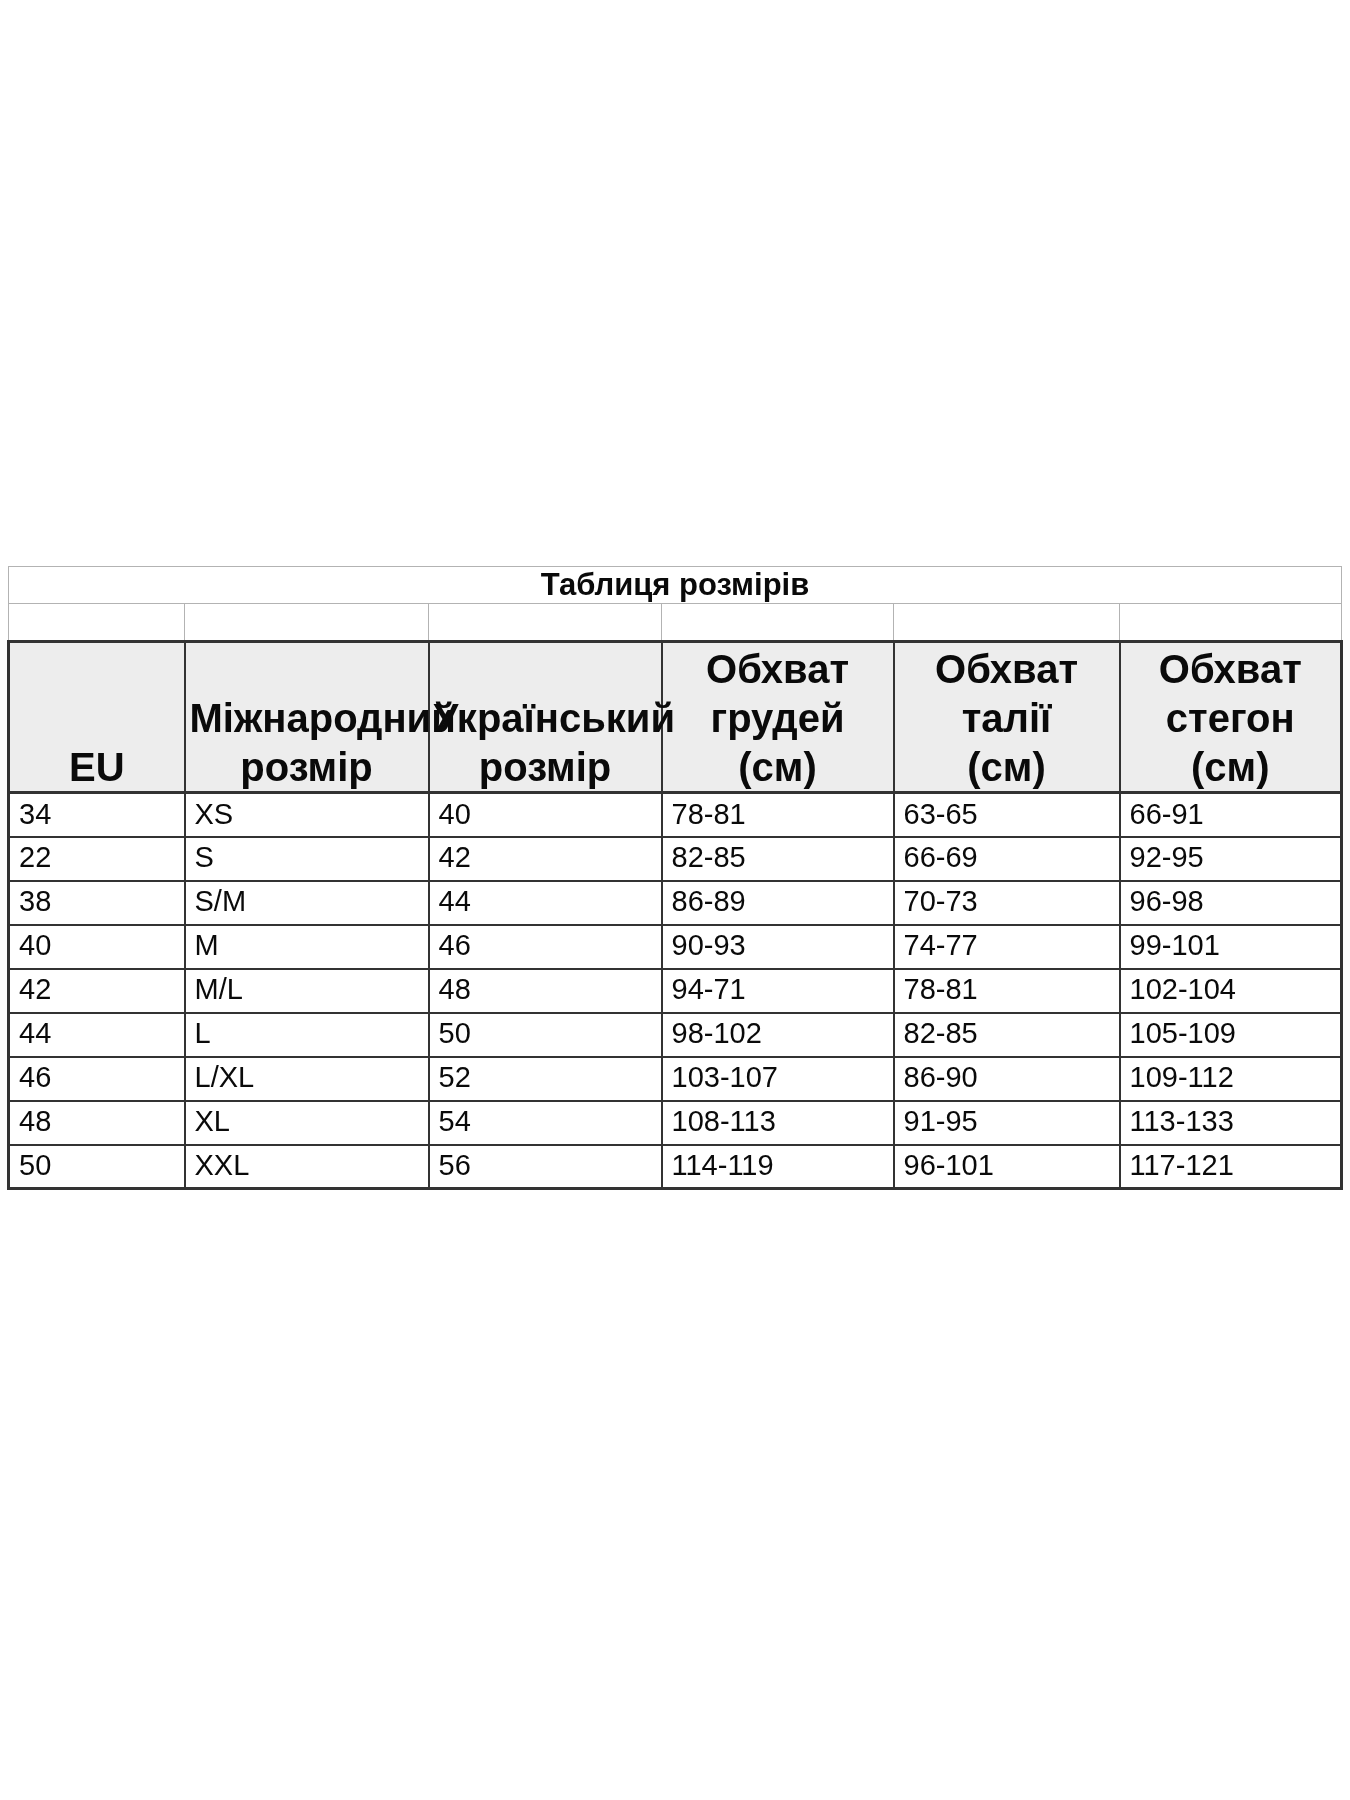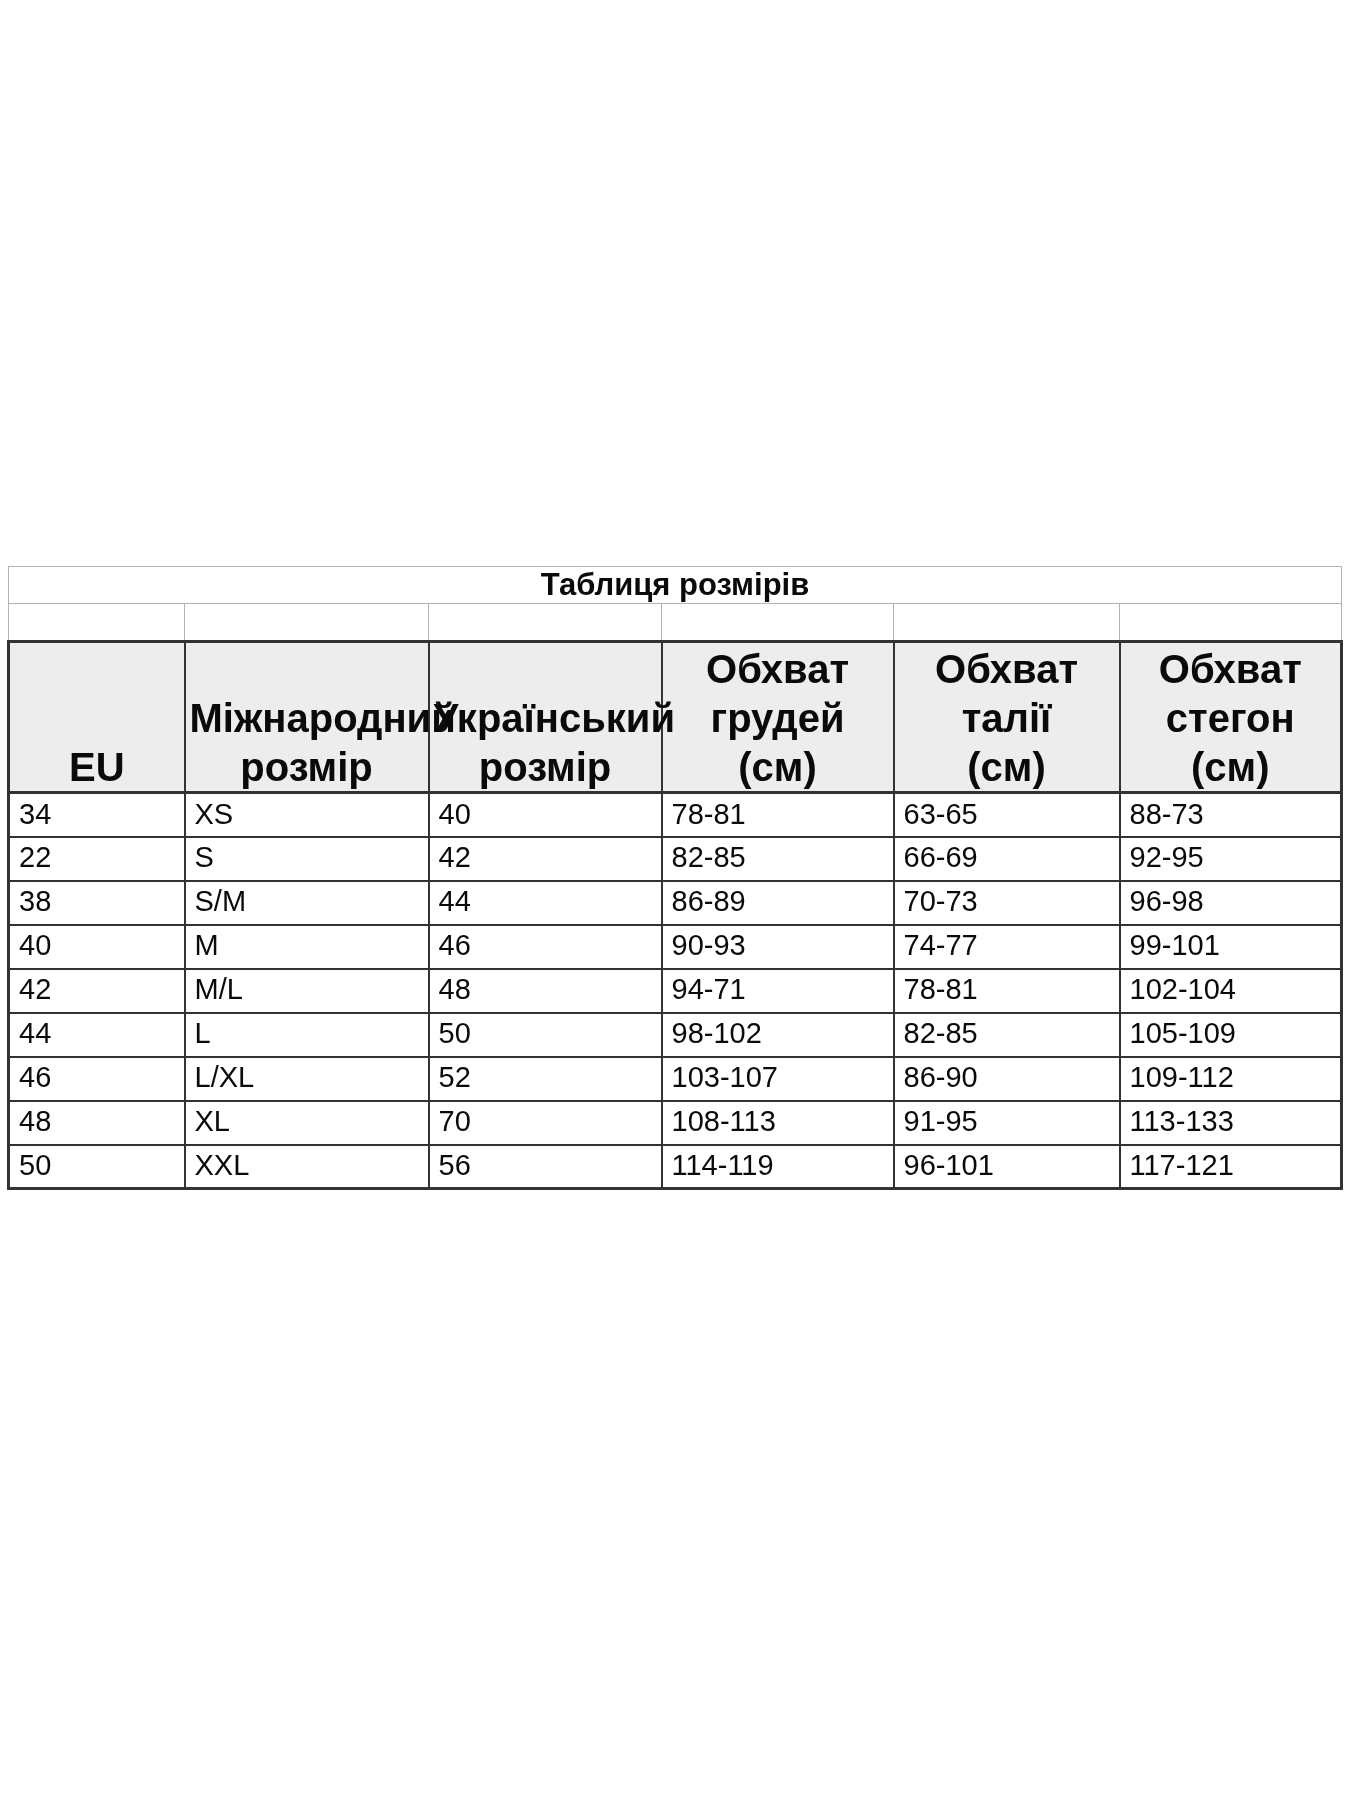--- a/index.html
+++ b/index.html
@@ -110,21 +110,21 @@
       <td>Обхват
 стегон (см)</td>
     </tr>
 
     <tr class="data-row">
       <td>34</td>
       <td>XS</td>
       <td>40</td>
       <td>78-81</td>
       <td>63-65</td>
-      <td>88-73</td>
+      <td>66-91</td>
     </tr>
     <tr class="data-row">
       <td>22</td>
       <td>S</td>
       <td>42</td>
       <td>82-85</td>
       <td>66-69</td>
       <td>92-95</td>
     </tr>
     <tr class="data-row">
@@ -163,21 +163,21 @@
       <td>46</td>
       <td>L/XL</td>
       <td>52</td>
       <td>103-107</td>
       <td>86-90</td>
       <td>109-112</td>
     </tr>
     <tr class="data-row">
       <td>48</td>
       <td>XL</td>
-      <td>70</td>
+      <td>54</td>
       <td>108-113</td>
       <td>91-95</td>
       <td>113-133</td>
     </tr>
     <tr class="data-row last">
       <td>50</td>
       <td>XXL</td>
       <td>56</td>
       <td>114-119</td>
       <td>96-101</td>

